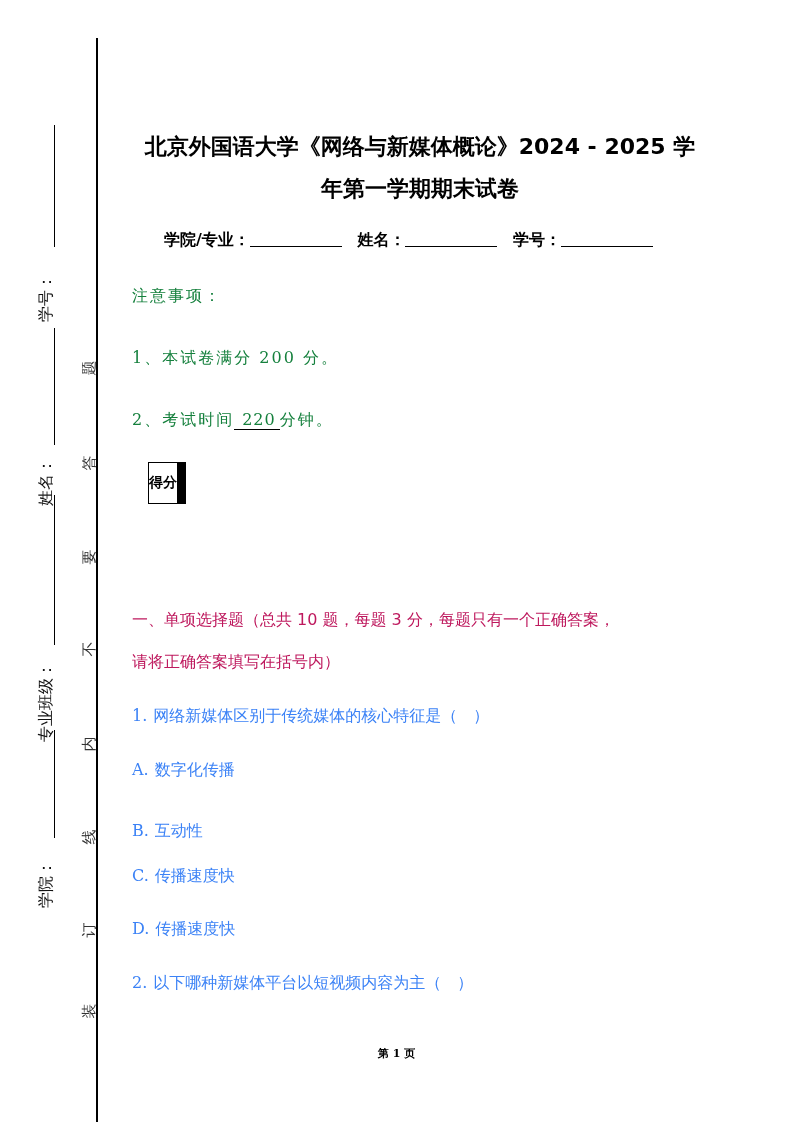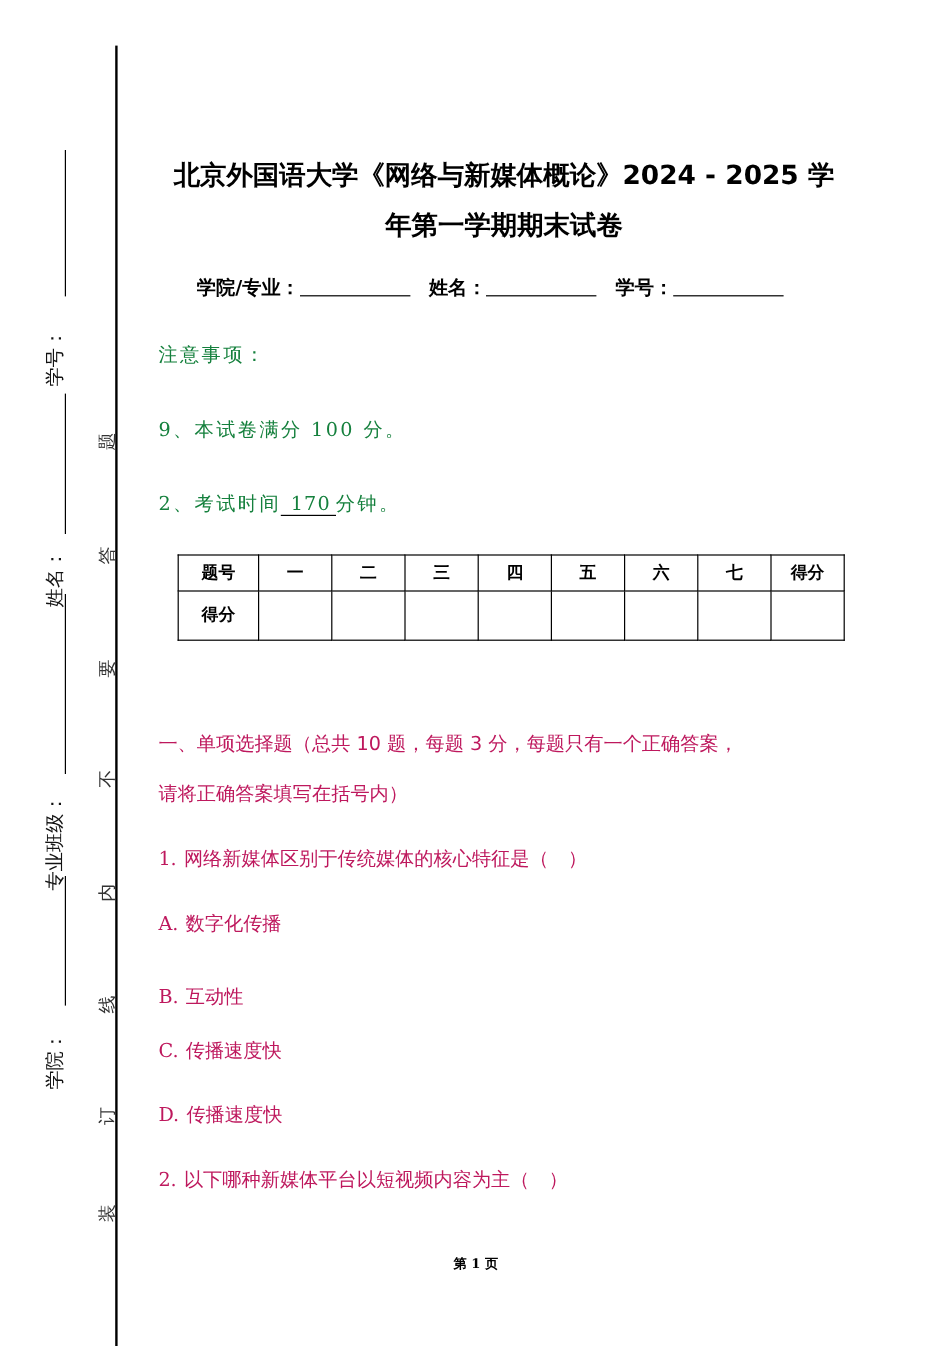--- a/index.html
+++ b/index.html
@@ -121,21 +121,21 @@
       padding: 0;
     }
     table.score tr.r0 td { height: 29px; }
     table.score tr.r1 td { height: 40px; }
     table.score tr.r2 td { height: 49px; }
     .q-text {
       position: absolute;
       left: 132px;
       font-size: 16px;
       white-space: nowrap;
-      color: #be185d;
+      color: #3b82f6;
       font-family: "DejaVu Sans", "Liberation Sans", sans-serif;
     }
     .q-text .lead {
       font-family: "DejaVu Serif", "Liberation Serif", serif;
       margin-right: 6px;
     }
     .section-head {
       position: absolute;
       left: 132px;
       font-size: 16px;
@@ -190,38 +190,27 @@
 <div class="title" style="top:132px;">北京外国语大学《网络与新媒体概论》2024 - 2025 学</div>
 <div class="title" style="top:174px;">年第一学期期末试卷</div>
 
 <div class="info-row">
   <span>学院/专业：</span><span class="blank"></span>
   <span>姓名：</span><span class="blank"></span>
   <span>学号：</span><span class="blank"></span>
 </div>
 
 <div class="text-line" style="top:286px;">注意事项：</div>
-<div class="text-line" style="top:348px;">9、本试卷满分 100 分。</div>
+<div class="text-line" style="top:348px;">1、本试卷满分 200 分。</div>
 <div class="text-line" style="top:410px;">
-  <span>2、考试时间</span><span class="underlined">170</span><span>分钟。</span>
+  <span>2、考试时间</span><span class="underlined">220</span><span>分钟。</span>
 </div>
 
 <table class="score">
   <tbody>
-      <tr class="r0">
-    <td style="width:66px;">题号</td>
-    <td style="width:60px;">一</td>
-    <td style="width:60px;">二</td>
-    <td style="width:60px;">三</td>
-    <td style="width:60px;">四</td>
-    <td style="width:60px;">五</td>
-    <td style="width:60px;">六</td>
-    <td style="width:60px;">七</td>
-    <td style="width:60px;">得分</td>
-  </tr>
   <tr class="r1">
     <td>得分</td>
     <td></td>
     <td></td>
     <td></td>
     <td></td>
     <td></td>
     <td></td>
     <td></td>
     <td></td>

